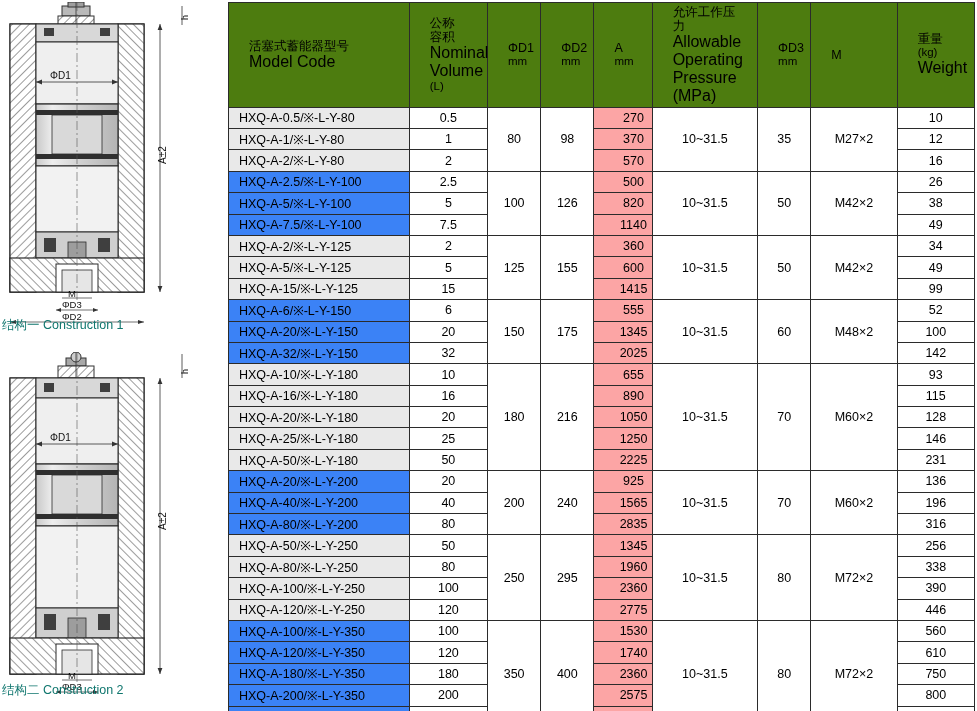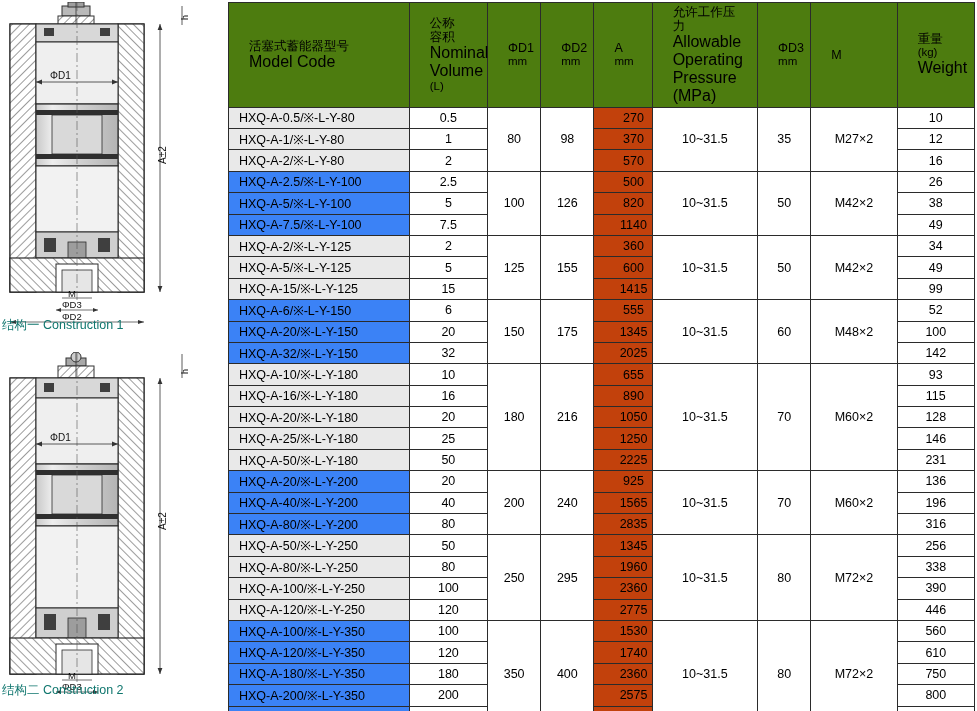--- a/index.html
+++ b/index.html
@@ -89,21 +89,21 @@
     padding: 0 2px;
     white-space: nowrap;
     overflow: hidden;
   }
   td.model {
     text-align: left;
     padding-left: 10px;
     background: #e9e9e9;
   }
   tr.alt td.model { background: #3b82f6; }
-  td.shade { background: #c2410c; padding-left: 23px; }
+  td.shade { background: #fca5a5; padding-left: 23px; }
   td.plain { background: #ffffff; }
 
   
   col.c-model { width: 180px; }
   col.c-vol   { width: 78px; }
   col.c-d1    { width: 53px; }
   col.c-d2    { width: 53px; }
   col.c-a     { width: 58px; }
   col.c-press { width: 105px; }
   col.c-d3    { width: 53px; }

